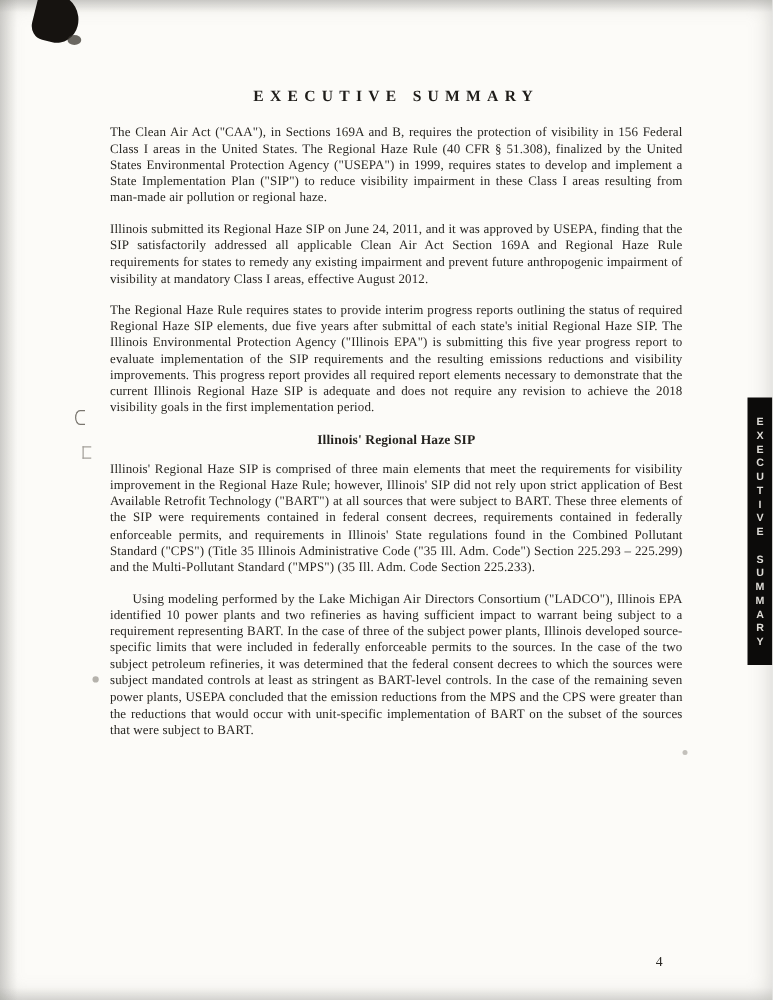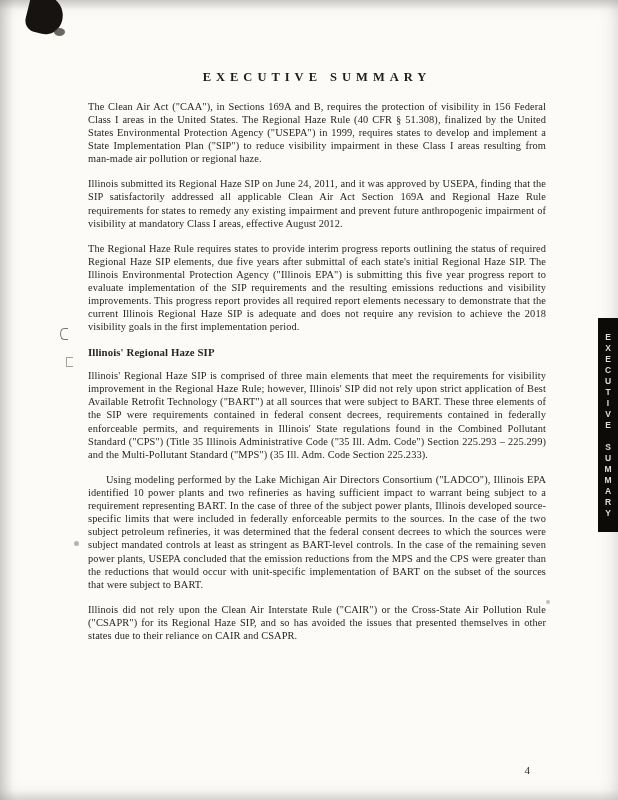--- a/index.html
+++ b/index.html
@@ -52,21 +52,21 @@
     margin: 0 0 12px 0;
   }
   .content p.indent {
     text-indent: 18px;
     font-family: Liberation Serif, serif;
   }
   .heading {
     font-size: 10.8px;
     font-weight: bold;
     margin: 4px 0 10px 0;
-    text-align: left;
+    text-align: center;
     color: #211f1b;
   }
   .page-number {
     position: absolute;
     right: 88px;
     bottom: 24px;
     font-size: 11px;
     color: #2a2824;
   }
   .side-tab {
@@ -138,18 +138,17 @@
     <h1 class="title">EXECUTIVE SUMMARY</h1>
 
     <p>The Clean Air Act ("CAA"), in Sections 169A and B, requires the protection of visibility in 156 Federal Class I areas in the United States. The Regional Haze Rule (40 CFR § 51.308), finalized by the United States Environmental Protection Agency ("USEPA") in 1999, requires states to develop and implement a State Implementation Plan ("SIP") to reduce visibility impairment in these Class I areas resulting from man-made air pollution or regional haze.</p>
     <p>Illinois submitted its Regional Haze SIP on June 24, 2011, and it was approved by USEPA, finding that the SIP satisfactorily addressed all applicable Clean Air Act Section 169A and Regional Haze Rule requirements for states to remedy any existing impairment and prevent future anthropogenic impairment of visibility at mandatory Class I areas, effective August 2012.</p>
     <p>The Regional Haze Rule requires states to provide interim progress reports outlining the status of required Regional Haze SIP elements, due five years after submittal of each state's initial Regional Haze SIP. The Illinois Environmental Protection Agency ("Illinois EPA") is submitting this five year progress report to evaluate implementation of the SIP requirements and the resulting emissions reductions and visibility improvements. This progress report provides all required report elements necessary to demonstrate that the current Illinois Regional Haze SIP is adequate and does not require any revision to achieve the 2018 visibility goals in the first implementation period.</p>
 
     <h2 class="heading">Illinois' Regional Haze SIP</h2>
 
     <p>Illinois' Regional Haze SIP is comprised of three main elements that meet the requirements for visibility improvement in the Regional Haze Rule; however, Illinois' SIP did not rely upon strict application of Best Available Retrofit Technology ("BART") at all sources that were subject to BART. These three elements of the SIP were requirements contained in federal consent decrees, requirements contained in federally enforceable permits, and requirements in Illinois' State regulations found in the Combined Pollutant Standard ("CPS") (Title 35 Illinois Administrative Code ("35 Ill. Adm. Code") Section 225.293 – 225.299) and the Multi-Pollutant Standard ("MPS") (35 Ill. Adm. Code Section 225.233).</p>
     <p class="indent">Using modeling performed by the Lake Michigan Air Directors Consortium ("LADCO"), Illinois EPA identified 10 power plants and two refineries as having sufficient impact to warrant being subject to a requirement representing BART. In the case of three of the subject power plants, Illinois developed source-specific limits that were included in federally enforceable permits to the sources. In the case of the two subject petroleum refineries, it was determined that the federal consent decrees to which the sources were subject mandated controls at least as stringent as BART-level controls. In the case of the remaining seven power plants, USEPA concluded that the emission reductions from the MPS and the CPS were greater than the reductions that would occur with unit-specific implementation of BART on the subset of the sources that were subject to BART.</p>
-    <p>Illinois did not rely upon the Clean Air Interstate Rule ("CAIR") or the Cross-State Air Pollution Rule ("CSAPR") for its Regional Haze SIP, and so has avoided the issues that presented themselves in other states due to their reliance on CAIR and CSAPR.</p>
   </div>
 
   <div class="page-number">4</div>
 
 </div>
 
 </body></html>

